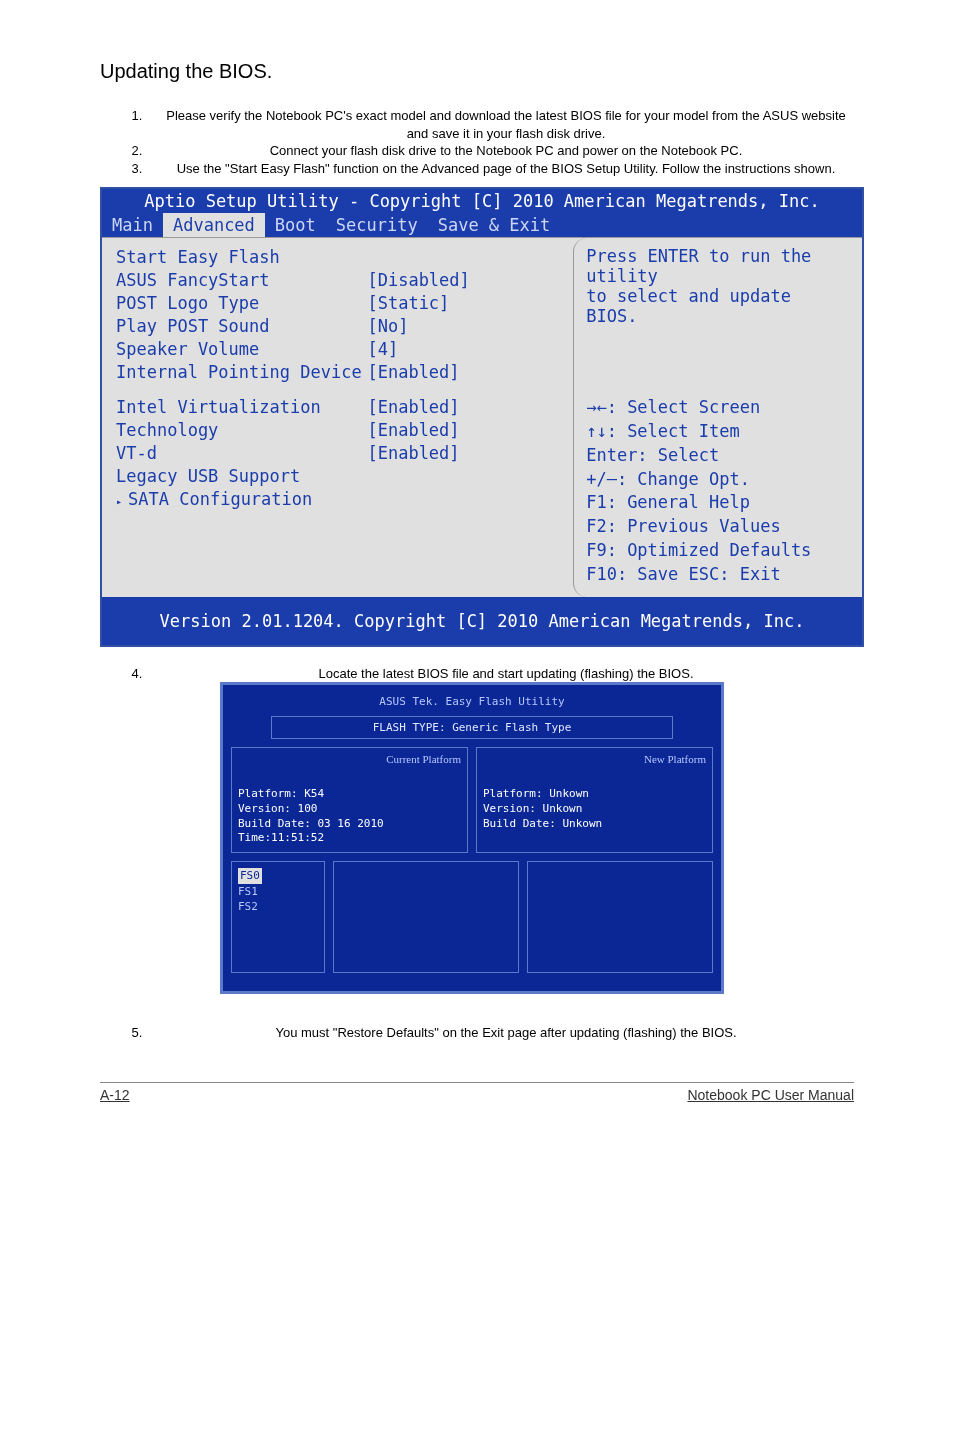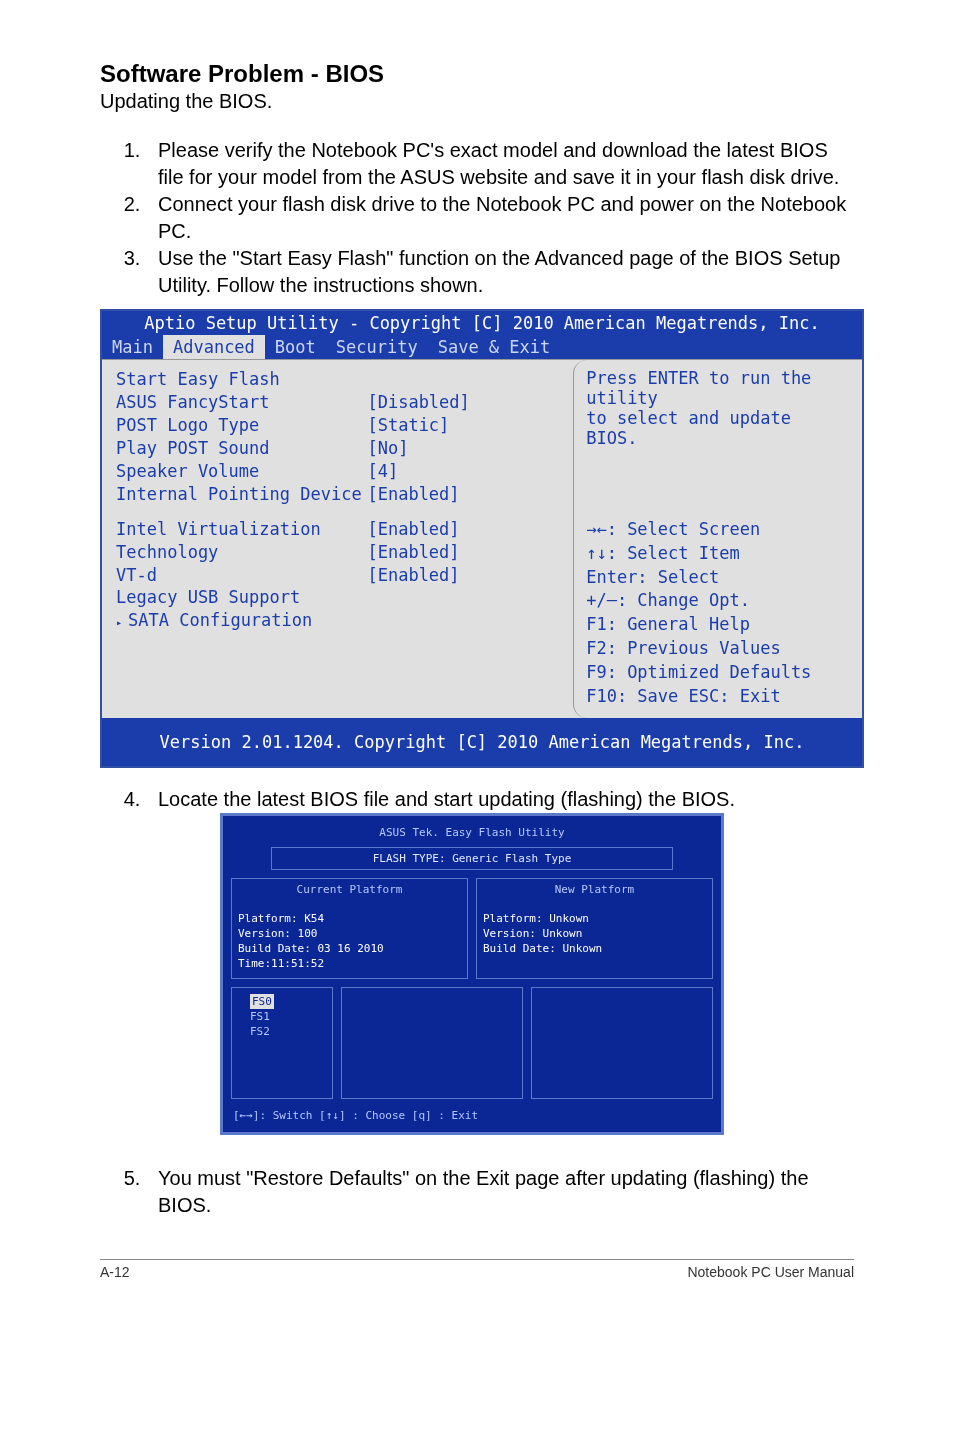--- a/index.html
+++ b/index.html
@@ -21,24 +21,25 @@
   .subheading {
     font-size: 20px;
     margin-bottom: 24px;
   }
   ol.main-list {
     list-style: decimal;
     padding-left: 46px;
     margin: 0;
   }
   ol.main-list li {
-    font-size: 20px;
+    font-size: 13px;
     line-height: 1.35;
     padding-left: 12px;
     margin-bottom: 0;
+    text-align: center;
   }
   .bios-box {
     margin: 10px 0 18px 0;
     border: 2px solid #3050a3;
     background: #1a3dab;
     font-family: "Lucida Console", Monaco, monospace;
     font-size: 17px;
     color: #fff;
     width: 760px;
   }
@@ -139,33 +140,34 @@
     gap: 8px;
     margin-bottom: 8px;
   }
   .flash-panel {
     flex: 1;
     border: 1px solid #5a79c8;
     padding: 4px 6px 6px 6px;
     line-height: 1.35;
   }
   .flash-panel .ptitle {
-    text-align: center;
+    text-align: right;
     color: #b7c7ff;
-    margin-bottom: 14px;
+    margin-bottom: 20px;
+    font-family: Liberation Serif, serif;
   }
   .flash-row-area {
     display: flex;
     gap: 8px;
     margin-bottom: 10px;
   }
   .flash-fs {
     border: 1px solid #5a79c8;
-    padding: 6px 6px 26px 18px;
-    width: 102px;
+    padding: 6px 6px 26px 6px;
+    width: 94px;
     box-sizing: border-box;
   }
   .flash-fs .fs-item {
     line-height: 1.4;
     color: #b7c7ff;
   }
   .flash-fs .fs-item.active {
     background: #e0e0e0;
     color: #0a2795;
     display: inline-block;
@@ -181,28 +183,28 @@
     padding: 0 0 2px 2px;
   }
   .page-footer {
     border-top: 1px solid #888;
     display: flex;
     justify-content: space-between;
     font-size: 14px;
     margin-top: 40px;
     padding-top: 4px;
     color: #333;
+    text-decoration: underline;
   }
 </style>
 </head>
 <body>
 
 <div class="page">
 
-  <div class="heading">Software Problem - BIOS</div>
   <div class="subheading">Updating the BIOS.</div>
 
   <ol class="main-list" start="1">
     <li>Please verify the Notebook PC's exact model and download the latest BIOS file for your model from the ASUS website and save it in your flash disk drive.</li>
     <li>Connect your flash disk drive to the Notebook PC and power on the Notebook PC.</li>
     <li>Use the "Start Easy Flash" function on the Advanced page of the BIOS Setup Utility. Follow the instructions shown.</li>
   </ol>
 
   <div class="bios-box">
     <div class="bios-title">Aptio Setup Utility - Copyright [C] 2010 American Megatrends, Inc.</div>
@@ -285,21 +287,20 @@
       </div>
       <div class="flash-row-area">
         <div class="flash-fs">
           <div><span class="fs-item active">FS0</span></div>
           <div class="fs-item">FS1</div>
           <div class="fs-item">FS2</div>
         </div>
         <div class="flash-empty"></div>
         <div class="flash-empty"></div>
       </div>
-      <div class="flash-hints">[←→]: Switch   [↑↓] : Choose   [q] : Exit</div>
     </div>
   </div>
 
   <ol class="main-list" start="5">
     <li>You must "Restore Defaults" on the Exit page after updating (flashing) the BIOS.</li>
   </ol>
 
   <div class="page-footer">
     <span>A-12</span>
     <span>Notebook PC User Manual</span>

